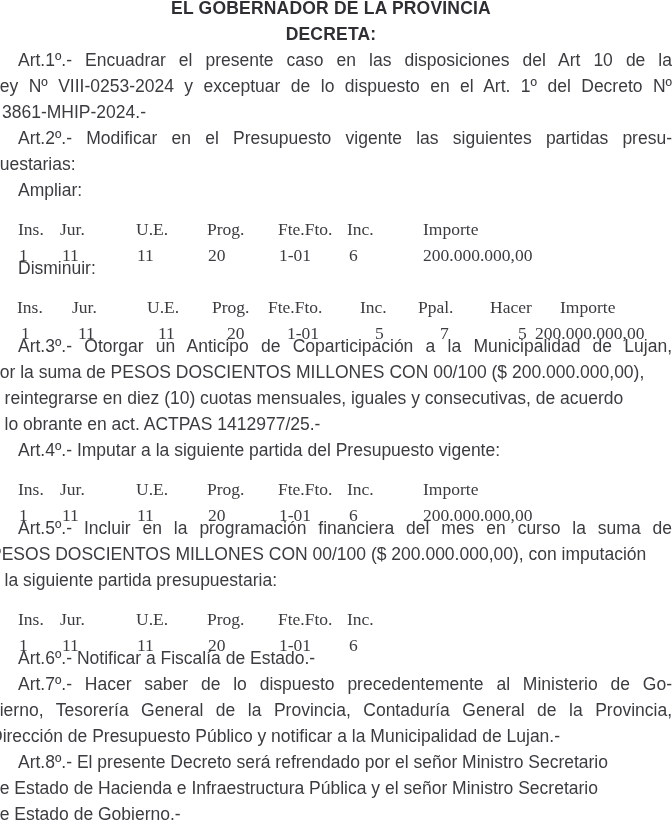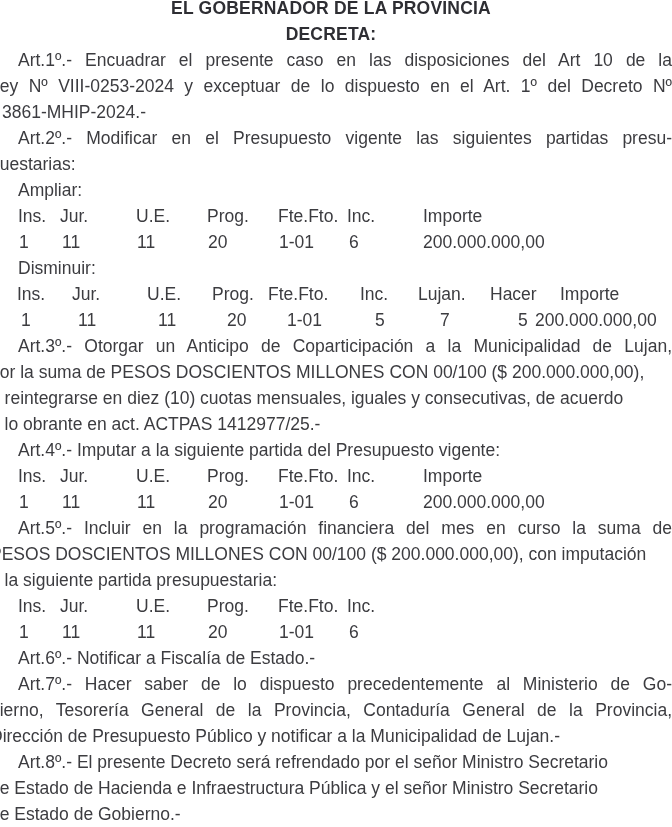--- a/index.html
+++ b/index.html
@@ -30,21 +30,21 @@
   .center { text-align: center; }
   .fill   {
     white-space: normal;
     text-align: justify;
     text-align-last: justify;
     overflow: hidden;
     height: 26px;
   }
   .indent { padding-left: 28px; box-sizing: border-box; }
   .off12  { padding-left: 12px; box-sizing: border-box; }
-  .row span { position: absolute; top: 0; }
+  .row span { position: absolute; top: 13px; font-family: Liberation Serif, serif; }
 </style>
 </head>
 <body>
 
 <div class="page">
 
   <div class="line bold center">EL GOBERNADOR DE LA PROVINCIA</div>
   <div class="line bold center">DECRETA:</div>
 
   <div class="line fill indent">Art.1º.- Encuadrar el presente caso en las disposiciones del Art 10 de la</div>
@@ -77,21 +77,21 @@
 
   <div class="line indent">Disminuir:</div>
 
   <div class="line row">
     <span style="left:27px">Ins.</span>
     <span style="left:82px">Jur.</span>
     <span style="left:157px">U.E.</span>
     <span style="left:222px">Prog.</span>
     <span style="left:278px">Fte.Fto.</span>
     <span style="left:370px">Inc.</span>
-    <span style="left:428px">Lujan.</span>
+    <span style="left:428px">Ppal.</span>
     <span style="left:500px">Hacer</span>
     <span style="left:570px">Importe</span>
   </div>
   <div class="line row">
     <span style="left:31px">1</span>
     <span style="left:88px">11</span>
     <span style="left:168px">11</span>
     <span style="left:237px">20</span>
     <span style="left:297px">1-01</span>
     <span style="left:385px">5</span>

